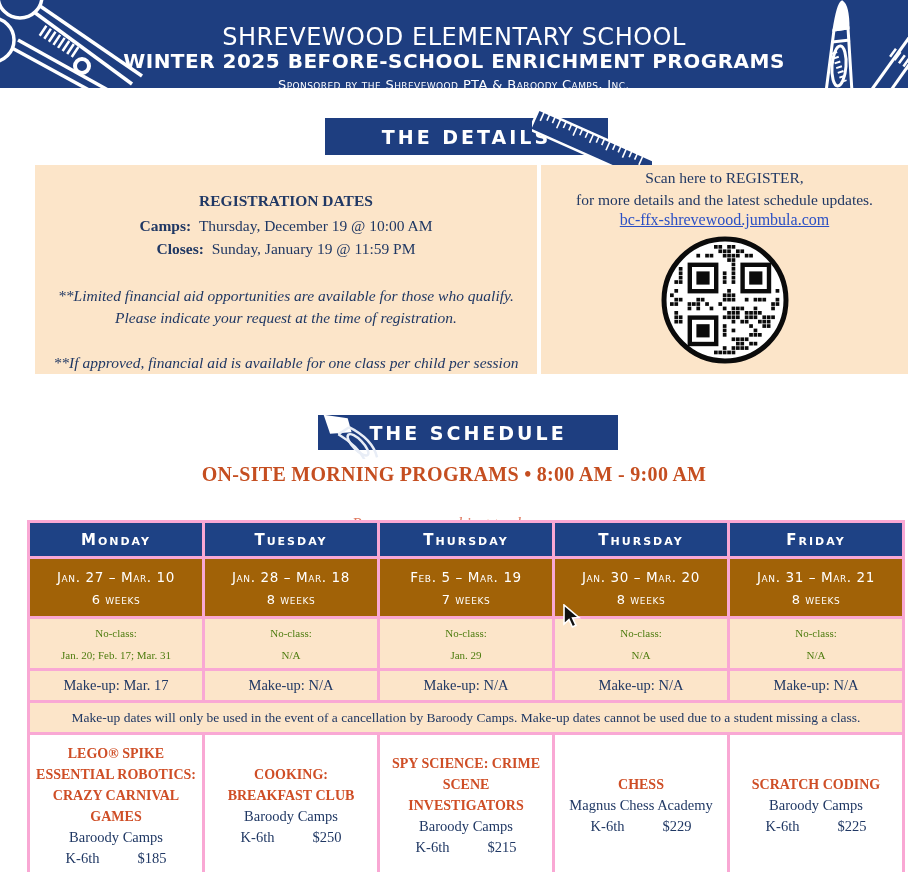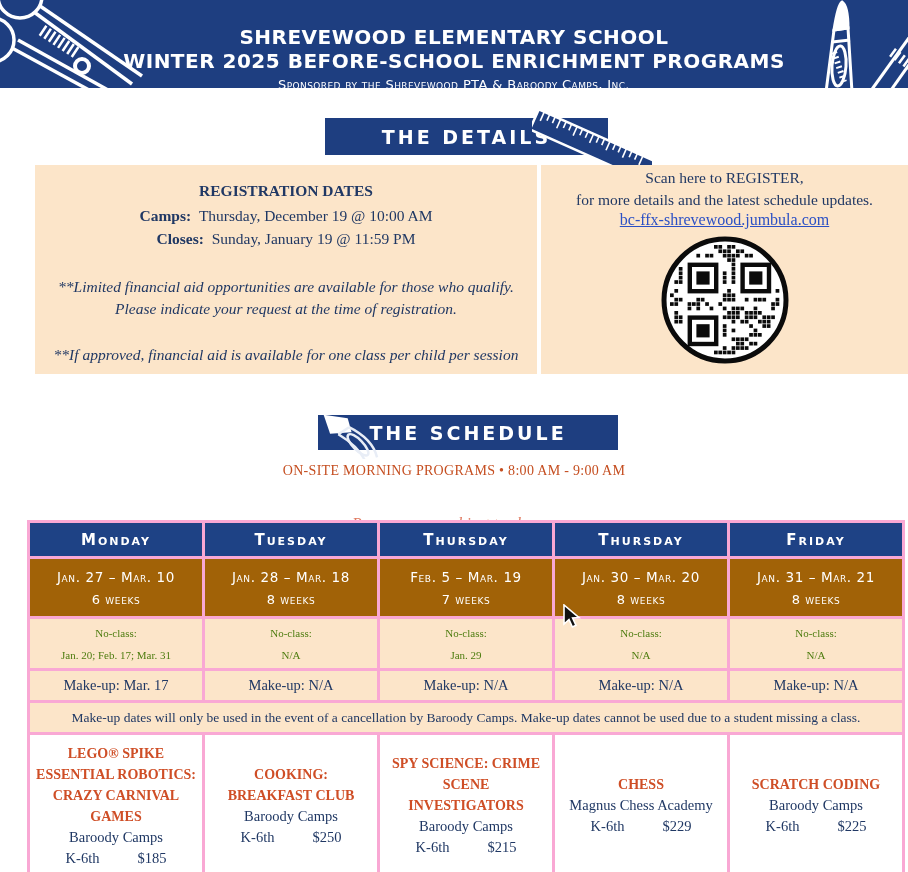--- a/index.html
+++ b/index.html
@@ -3,52 +3,52 @@
 <meta charset="utf-8">
 <style>
   html,body{margin:0;padding:0;background:#ffffff;}
   .page{position:relative;width:908px;height:872px;background:#ffffff;overflow:hidden;
         font-family:"Liberation Serif", serif;}
 
   
   .top-banner{position:absolute;left:0;top:0;width:908px;height:88px;background:#1e3e80;
               display:flex;align-items:center;justify-content:center;}
   .head-text{text-align:center;color:#ffffff;font-family:"DejaVu Sans", sans-serif;}
-  .head-line1{font-size:20px;font-weight:bold;letter-spacing:.5px;line-height:24px;font-variant:small-caps;margin-top:28px;}
+  .head-line1{font-size:24px;font-weight:normal;letter-spacing:.5px;line-height:24px;font-variant:small-caps;margin-top:28px;}
   .head-line2{font-size:20px;font-weight:bold;letter-spacing:.5px;line-height:24px;font-variant:small-caps;}
   .head-line3{font-size:13px;font-weight:normal;letter-spacing:.4px;margin-top:4px;font-variant:small-caps;}
   .corner-art{position:absolute;pointer-events:none;}
 
   
   .banner{position:absolute;background:#1e3e80;color:#fff;display:flex;align-items:center;
           justify-content:center;font-family:"DejaVu Sans", sans-serif;font-weight:bold;
           font-size:19px;letter-spacing:3px;font-variant:small-caps;}
   .details-banner{left:325px;top:118px;width:283px;height:37px;}
   .schedule-banner{left:318px;top:415px;width:300px;height:35px;}
   .ruler-art{position:absolute;right:-44px;top:-12px;}
   .pen-art{position:absolute;left:2px;top:-4px;}
 
   
   .details-row{position:absolute;left:35px;top:165px;width:873px;height:209px;display:flex;gap:4px;}
   .dbox{background:#fce5c9;color:#203864;}
   .dbox.left{width:502px;display:flex;flex-direction:column;justify-content:flex-start;
-             text-align:center;padding-top:17px;box-sizing:border-box;}
+             text-align:center;padding-top:27px;box-sizing:border-box;}
   .dbox.right{flex:1;text-align:center;padding-top:2px;box-sizing:border-box;}
   .dbox p{margin:0;}
   .reg-title{font-weight:bold;font-size:15.5px;margin-bottom:4px !important;}
   .reg-line{font-size:15.5px;line-height:23px;}
   .reg-note{font-style:italic;font-size:15.5px;line-height:22px;}
   .sp1{height:26px;} .sp2{height:24px;}
   .scan-line{font-size:15.5px;line-height:22px;}
   .reg-link{color:#2b50c5;text-decoration:underline;font-size:16px;cursor:pointer;}
   .qr-wrap{margin-top:6px;}
 
   
   .onsite-heading{position:absolute;left:0;top:463px;width:908px;text-align:center;
-                  color:#c54e20;font-weight:normal;font-size:14px;letter-spacing:.3px;}
+                  color:#c54e20;font-weight:bold;font-size:20px;letter-spacing:.3px;}
   .subject-note{position:absolute;left:0;top:487px;width:908px;text-align:center;
                 color:#e07a61;font-style:italic;font-size:16px;margin-top:28px;}
 
   
   table.sched{position:absolute;left:27px;top:520px;width:878px;border-collapse:collapse;
               table-layout:fixed;}
   table.sched td,table.sched th{border:3px solid #f9a8d4;padding:0;text-align:center;vertical-align:middle;}
   tr.day-row th{height:33px;background:#1e4285;color:#ffffff;
       font-family:"DejaVu Sans", sans-serif;font-weight:bold;font-size:15px;
       letter-spacing:2px;font-variant:small-caps;}

